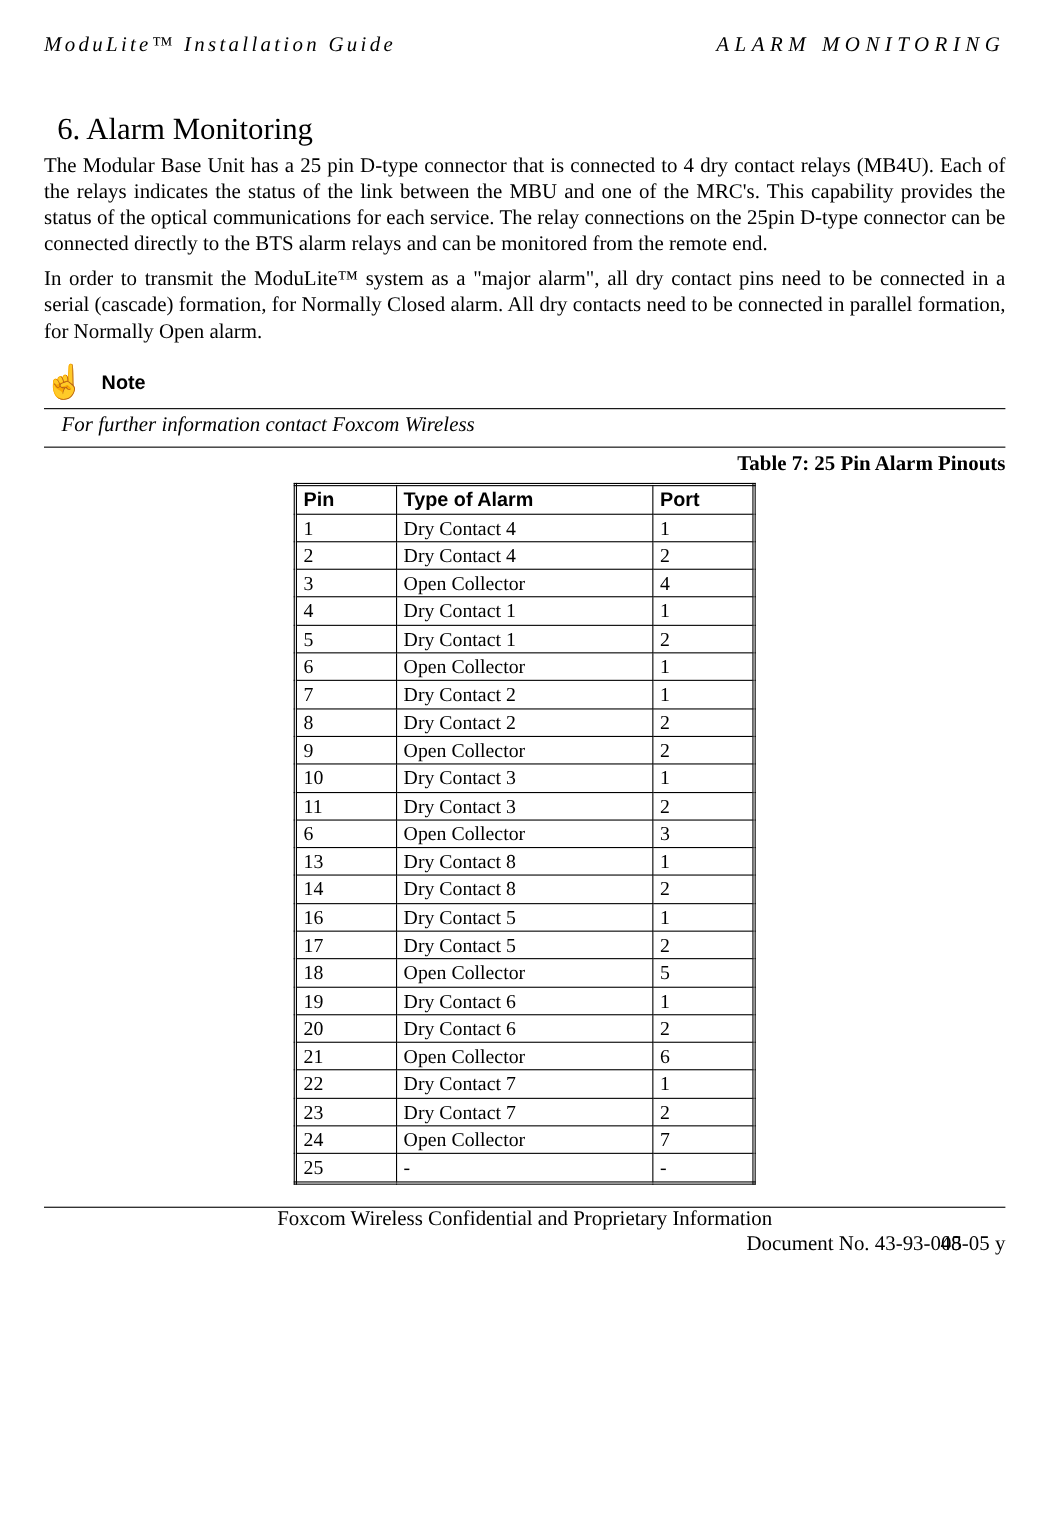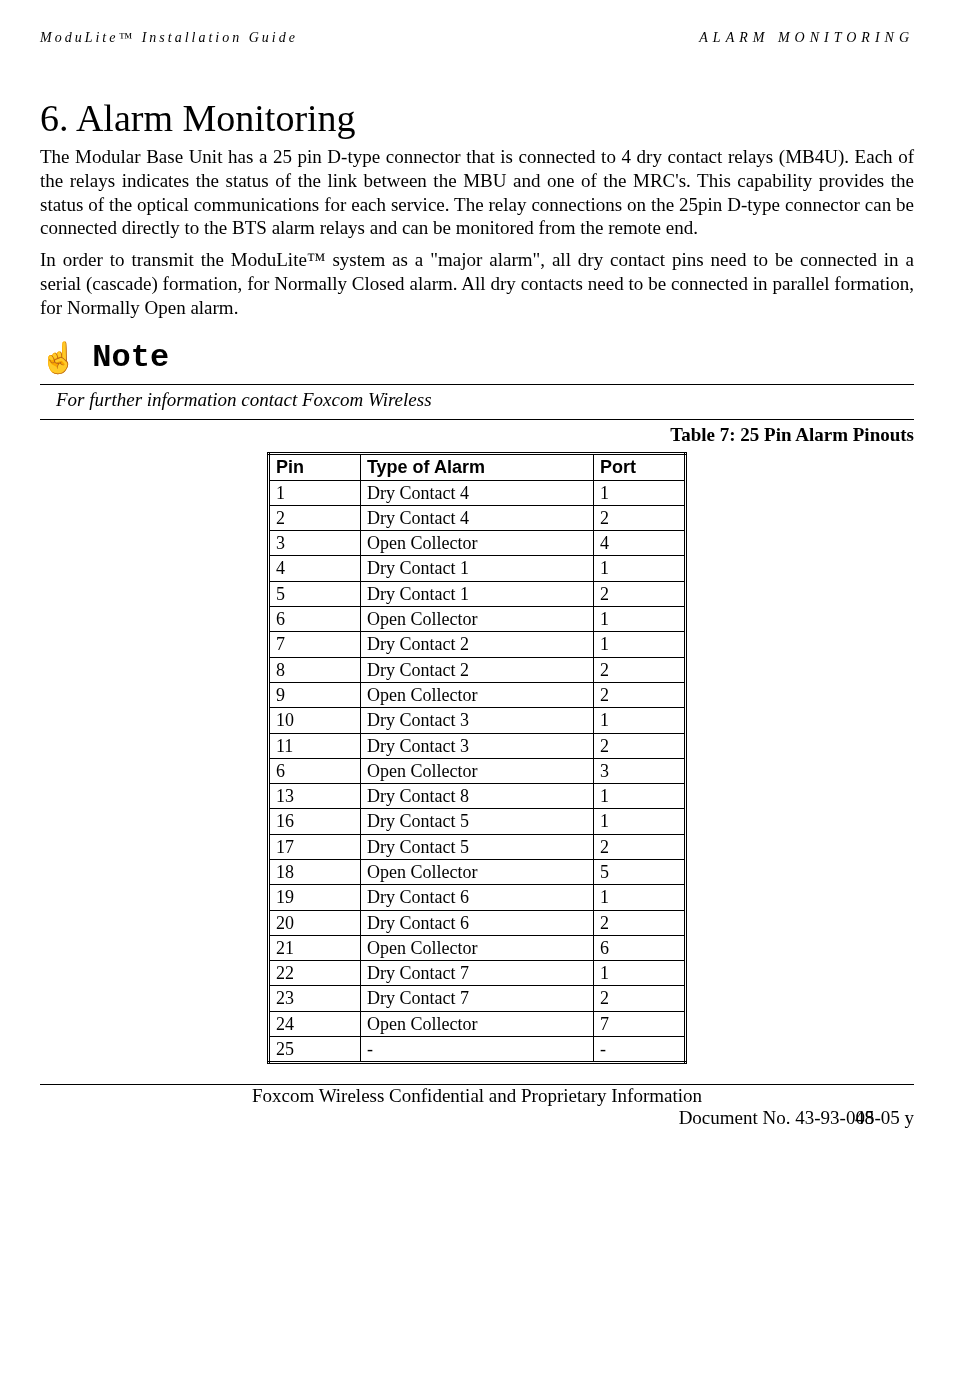--- a/index.html
+++ b/index.html
@@ -9,49 +9,49 @@
       padding: 30px 40px 20px 40px;
       width: 954px;
       box-sizing: border-box;
       color: #000;
     }
     .header-row {
       display: flex;
       justify-content: space-between;
       font-style: italic;
       letter-spacing: 3px;
-      font-size: 14px;
+      font-size: 19px;
       margin-bottom: 50px;
     }
     .header-right {
       letter-spacing: 5px;
     }
     h1 {
-      font-size: 38px;
+      font-size: 28px;
       font-weight: normal;
-      margin: 0 0 5px 0;
+      margin: 0 0 5px 12px;
     }
     p.body {
       margin: 0 0 8px 0;
       text-align: justify;
       line-height: 1.25;
     }
     .note-block {
       margin-top: 20px;
       display: flex;
       align-items: center;
       gap: 15px;
     }
     .note-icon {
       font-size: 30px;
       line-height: 1;
     }
     .note-text {
-      font-family: Liberation Mono, monospace;
-      font-size: 32px;
+      font-family: Liberation Sans, sans-serif;
+      font-size: 18px;
       font-weight: bold;
     }
     hr.thin {
       border: none;
       border-top: 1px solid #000;
       margin: 8px 0 0 0;
     }
     .note-sub {
       font-style: italic;
       margin: 4px 0 0 16px;
@@ -189,20 +189,25 @@
         <td>6</td>
         <td>Open Collector</td>
         <td>3</td>
       </tr>
       <tr>
         <td>13</td>
         <td>Dry Contact 8</td>
         <td>1</td>
       </tr>
       <tr>
+        <td>14</td>
+        <td>Dry Contact 8</td>
+        <td>2</td>
+      </tr>
+      <tr>
         <td>16</td>
         <td>Dry Contact 5</td>
         <td>1</td>
       </tr>
       <tr>
         <td>17</td>
         <td>Dry Contact 5</td>
         <td>2</td>
       </tr>
       <tr>

